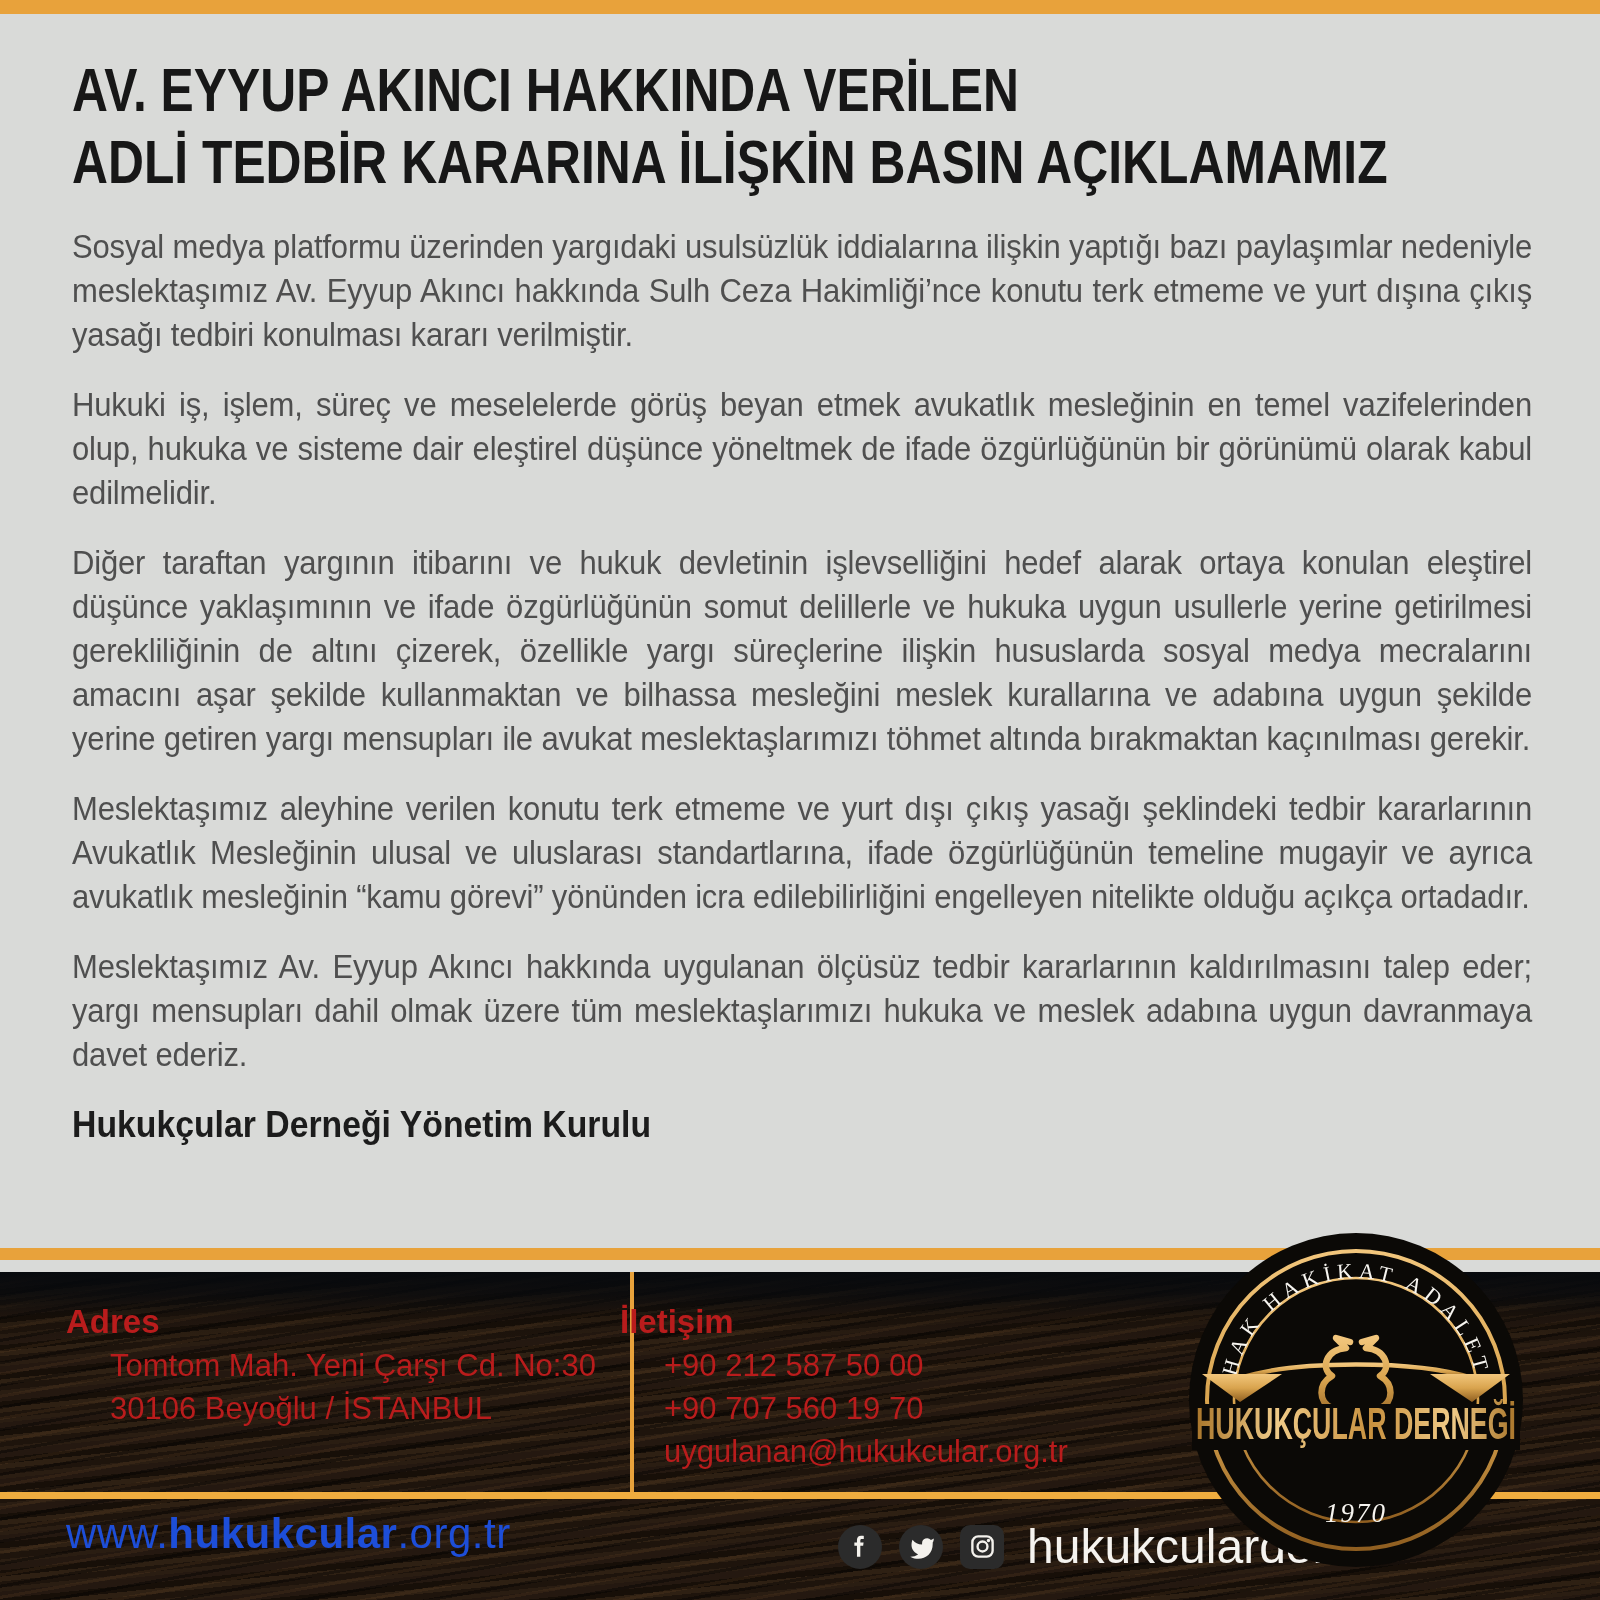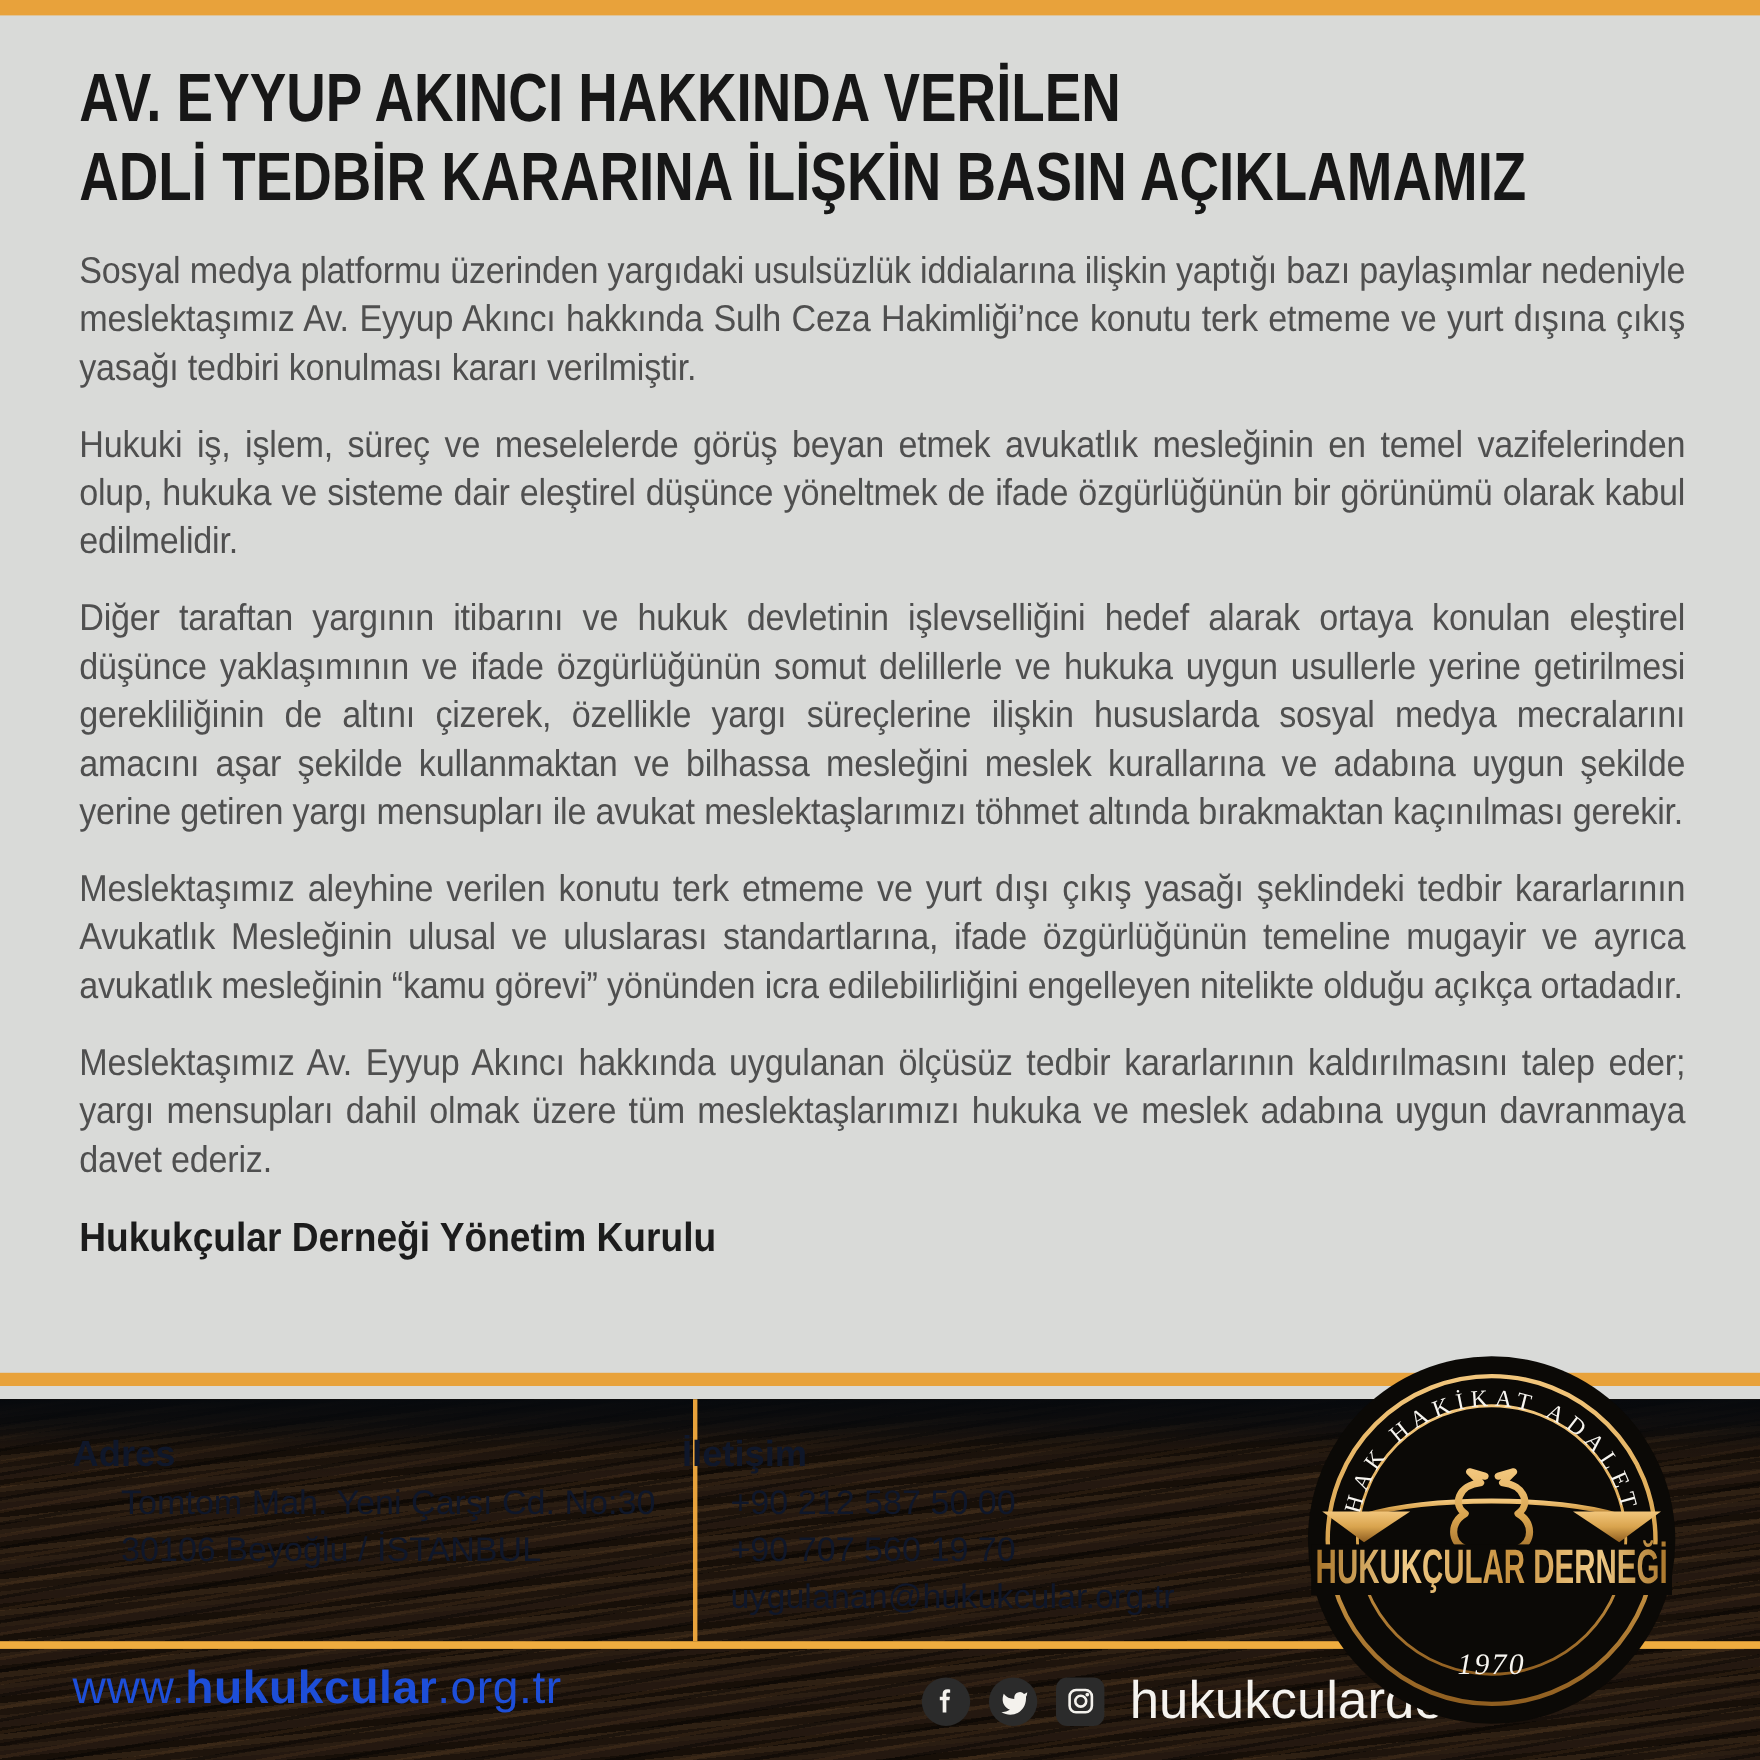--- a/index.html
+++ b/index.html
@@ -26,21 +26,21 @@
   .band-orange-1{position:absolute;left:0;top:1248px;width:1600px;height:12px;background:#E8A23B;z-index:2;}
   .wood{position:absolute;left:0;top:1272px;width:1600px;height:328px;z-index:1;
         background:
           linear-gradient(180deg,rgba(6,9,13,.96) 0px,rgba(8,10,13,.78) 22px,rgba(15,11,7,.30) 44px,rgba(0,0,0,0) 70px),
           repeating-linear-gradient(170deg,rgba(0,0,0,.38) 0 3px,rgba(0,0,0,0) 3px 11px,rgba(110,74,40,.18) 11px 14px,rgba(0,0,0,0) 14px 22px),
           repeating-linear-gradient(174deg,#1E140C 0 6px,#2A1D12 6px 10px,#241810 10px 17px,#170F08 17px 23px,#2E2013 23px 28px),
           #241A11;}
   .vdivider{position:absolute;left:630px;top:1272px;width:4px;height:220px;background:#E8A23B;z-index:2;}
   .band-orange-2{position:absolute;left:0;top:1492px;width:1600px;height:7px;background:#EFAC3F;z-index:2;}
 
-  .foot-col{position:absolute;color:#0f172a;z-index:3;}
+  .foot-col{position:absolute;color:#b91c1c;z-index:3;}
   .foot-col.addr{left:66px;top:1300px;}
   .foot-col.contact{left:620px;top:1300px;}
   .foot-label{font-size:33px;font-weight:bold;line-height:44px;}
   .foot-line{font-size:31px;line-height:43px;font-weight:normal;margin-left:44px;}
 
   .website{position:absolute;left:66px;top:1508px;z-index:3;color:#1d4ed8;
            font-size:42px;line-height:52px;letter-spacing:.5px;}
   .website .b{font-weight:bold;}
 
   .social{position:absolute;left:838px;top:1519px;z-index:3;display:flex;align-items:center;}

